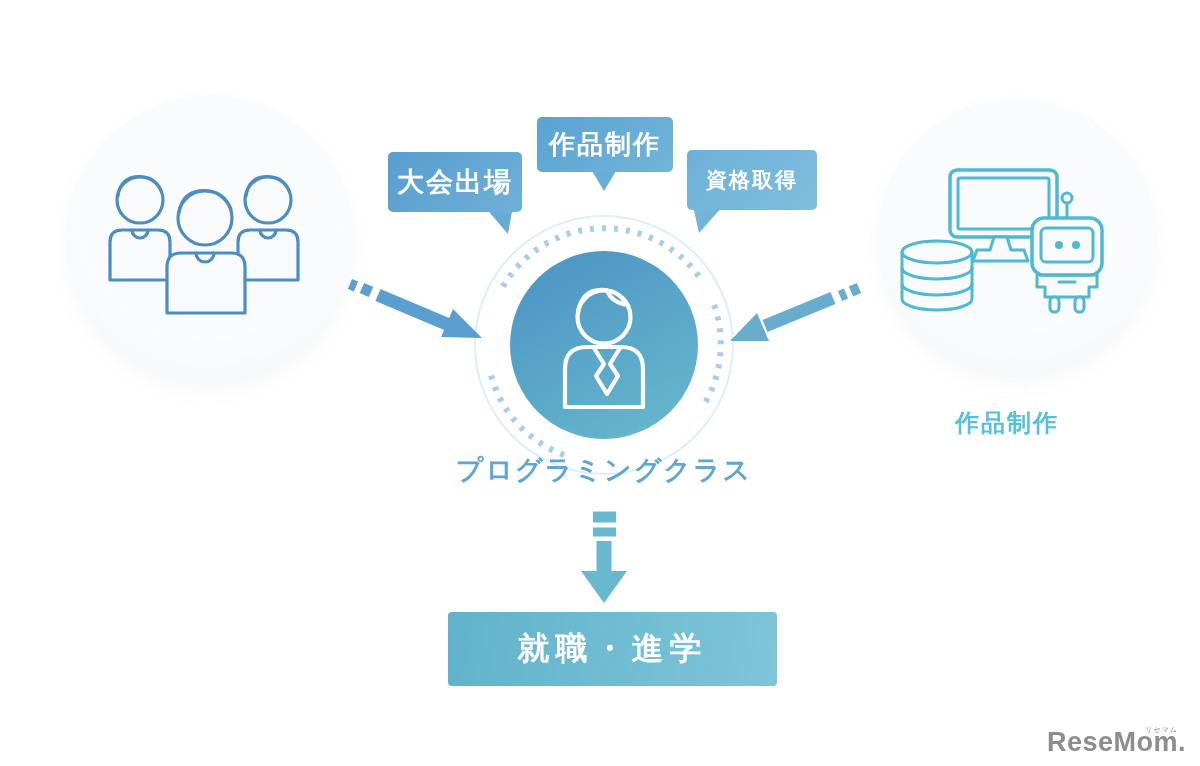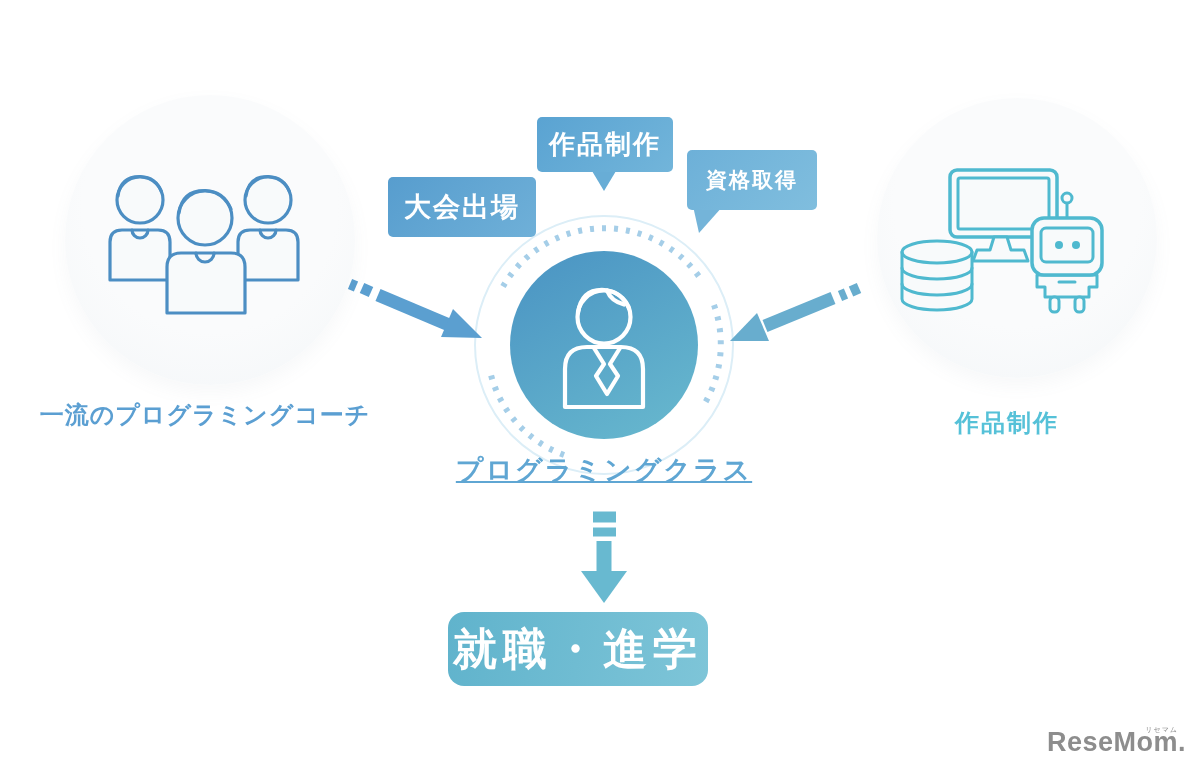--- a/index.html
+++ b/index.html
@@ -11,36 +11,36 @@
     background:radial-gradient(circle at 50% 38%, #fafbfc 55%, #f3f6f8 100%);
     box-shadow:0 8px 18px rgba(120,140,160,0.06);}
   .node-circle.left{left:65px;top:95px;width:290px;height:290px;}
   .node-circle.right{left:877px;top:98px;width:280px;height:280px;}
   .center-circle{position:absolute;left:510px;top:251px;width:188px;height:188px;border-radius:50%;
     background:linear-gradient(150deg,#4c96c4 8%,#65b5cd 88%);z-index:2;}
   .center-circle svg{position:absolute;left:0;top:0;}
   
   .bubble{position:absolute;z-index:3;display:flex;align-items:center;justify-content:center;
     color:#fff;font-weight:800;border-radius:5px;letter-spacing:2px;}
-  .bubble.b1{left:388px;top:152px;width:148px;height:60px;font-size:27px;
-    background:linear-gradient(135deg,#579dce,#6fb0d8);margin-top:25px;}
+  .bubble.b1{left:388px;top:152px;width:134px;height:60px;font-size:27px;
+    background:linear-gradient(135deg,#579dce,#6fb0d8);}
   .bubble.b2{left:537px;top:117px;width:136px;height:55px;font-size:26px;
     background:linear-gradient(135deg,#5aa3d2,#72b5da);}
   .bubble.b3{left:687px;top:150px;width:130px;height:60px;font-size:21px;
     background:linear-gradient(135deg,#6db0d8,#80bede);}
   
   .label{position:absolute;z-index:3;text-align:center;font-weight:800;}
   .label-left{left:20px;top:399px;width:370px;font-size:24px;line-height:31px;color:#5b9fd2;letter-spacing:1px;}
-  .label-center{left:454px;top:452px;width:300px;font-size:27px;color:#5fa6d3;letter-spacing:2px;text-decoration:underline;}
+  .label-center{left:454px;top:452px;width:300px;font-size:27px;color:#5fa6d3;letter-spacing:2px;}
   .label-right{left:907px;top:407px;width:200px;font-size:24px;color:#55c1d8;letter-spacing:2px;}
   
-  .outcome{position:absolute;left:448px;top:612px;width:260px;height:74px;z-index:3;
-    display:flex;align-items:center;justify-content:center;border-radius:16px;
+  .outcome{position:absolute;left:448px;top:612px;width:329px;height:74px;z-index:3;
+    display:flex;align-items:center;justify-content:center;border-radius:4px;
     background:linear-gradient(100deg,#60b3cc,#7ec5d8);
-    color:#fff;font-size:44px;font-weight:800;letter-spacing:6px;}
+    color:#fff;font-size:32px;font-weight:800;letter-spacing:6px;}
   
   .watermark{position:absolute;right:14px;bottom:8px;z-index:4;color:#8d8d8d;}
   .watermark .brand{font-size:27px;font-weight:800;letter-spacing:0.5px;}
   .watermark .ruby{position:absolute;top:-2px;right:8px;font-size:7px;letter-spacing:1px;color:#8d8d8d;}
 </style>
 </head>
 <body>
 
 <div class="stage">
 
@@ -151,21 +151,20 @@
         <path d="M84 97 L94 113 L86 125 L97 143 L108 125 L100 113 L110 97"></path>
       </g>
     </svg>
   </div>
 
   <div class="bubble b1">大会出場</div>
   <div class="bubble b2">作品制作</div>
   <div class="bubble b3">資格取得</div>
 
   <div class="label label-left">
-    <span style="display:block">一流のプログラミングコーチ</span>
   </div>
   <div class="label label-center">プログラミングクラス</div>
   <div class="label label-right">作品制作</div>
 
   <div class="outcome">就職・進学</div>
 
   <div class="watermark">
     <span class="ruby">リセマム</span>
     <span class="brand">ReseMom.</span>
   </div>

